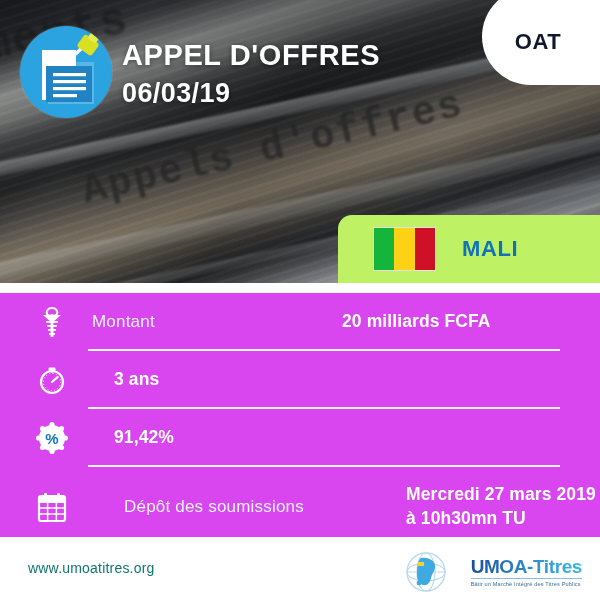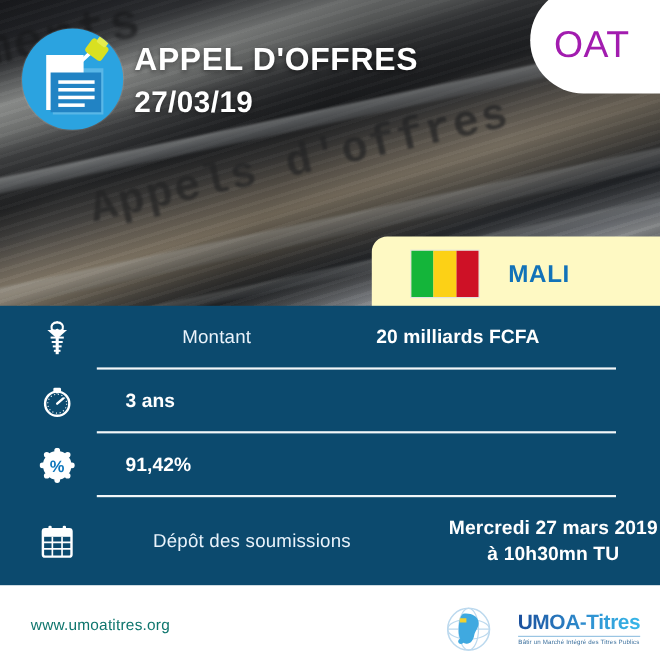--- a/index.html
+++ b/index.html
@@ -6,21 +6,20 @@
   html, body {
     width: 600px; height: 600px;
     font-family: "Liberation Sans", sans-serif;
     background: #ffffff;
     overflow: hidden;
   }
   .poster {
     position: relative;
     width: 600px; height: 600px;
     background: #ffffff;
-    text-align: center;
   }
 
   
   .hero {
     position: absolute;
     left: 0; top: 0;
     width: 600px; height: 283px;
     overflow: hidden;
     background: #2c2a27;
   }
@@ -131,32 +130,32 @@
     width: 118px; height: 97px;
     background: #ffffff;
     border-radius: 62px 0 0 62px;
     display: flex;
     align-items: center;
     justify-content: center;
     padding-top: 10px;
     padding-right: 6px;
   }
   .oat-badge span {
-    color: #a21caf;
-    font-size: 34px;
-    font-weight: 400;
+    color: #0f172a;
+    font-size: 22px;
+    font-weight: 700;
     letter-spacing: 0.5px;
   }
 
   
   .country-card {
     position: absolute;
     left: 338px; top: 215px;
     width: 262px; height: 68px;
-    background: #fef9c3;
+    background: #bef264;
     border-radius: 14px 0 0 0;
     display: flex;
     align-items: center;
     padding-left: 35px;
     gap: 26px;
   }
   .flag {
     width: 63px; height: 44px;
     display: flex;
     border: 1px solid #e2e2e2;
@@ -165,23 +164,23 @@
   .country-name {
     color: #1272b8;
     font-size: 22px;
     font-weight: 700;
     letter-spacing: 0.6px;
   }
 
   
   .info-panel {
     position: absolute;
-    left: 0; top: 278px;
+    left: 0; top: 293px;
     width: 600px; height: 254px;
-    background: #0c4a6e;
+    background: #d946ef;
   }
   .info-row {
     position: relative;
     display: flex;
     align-items: center;
     height: 58px;
     padding-left: 30px;
   }
   .info-row.tall { height: 80px; align-items: center; gap: 32px; }
   .info-row .sep {
@@ -287,21 +286,21 @@
       </g>
       <path d="M47 36 L62 22" stroke="#ffffff" stroke-width="3.4" stroke-linecap="round"></path>
       <g transform="rotate(36 66 22)">
         <rect x="57" y="11" width="18" height="15" rx="3" fill="#d9e021"></rect>
         <rect x="61" y="5" width="10" height="8" rx="2" fill="#e6ec4e"></rect>
       </g>
     </svg>
   </div>
 
   <div class="hdr-title">APPEL D'OFFRES</div>
-  <div class="hdr-date">27/03/19</div>
+  <div class="hdr-date">06/03/19</div>
 
   <div class="oat-badge">
     <span>OAT</span>
   </div>
 
   <div class="country-card">
     <div class="flag">
       <i style="background:#14b53a"></i>
         <i style="background:#fcd116"></i>
         <i style="background:#ce1126"></i>

